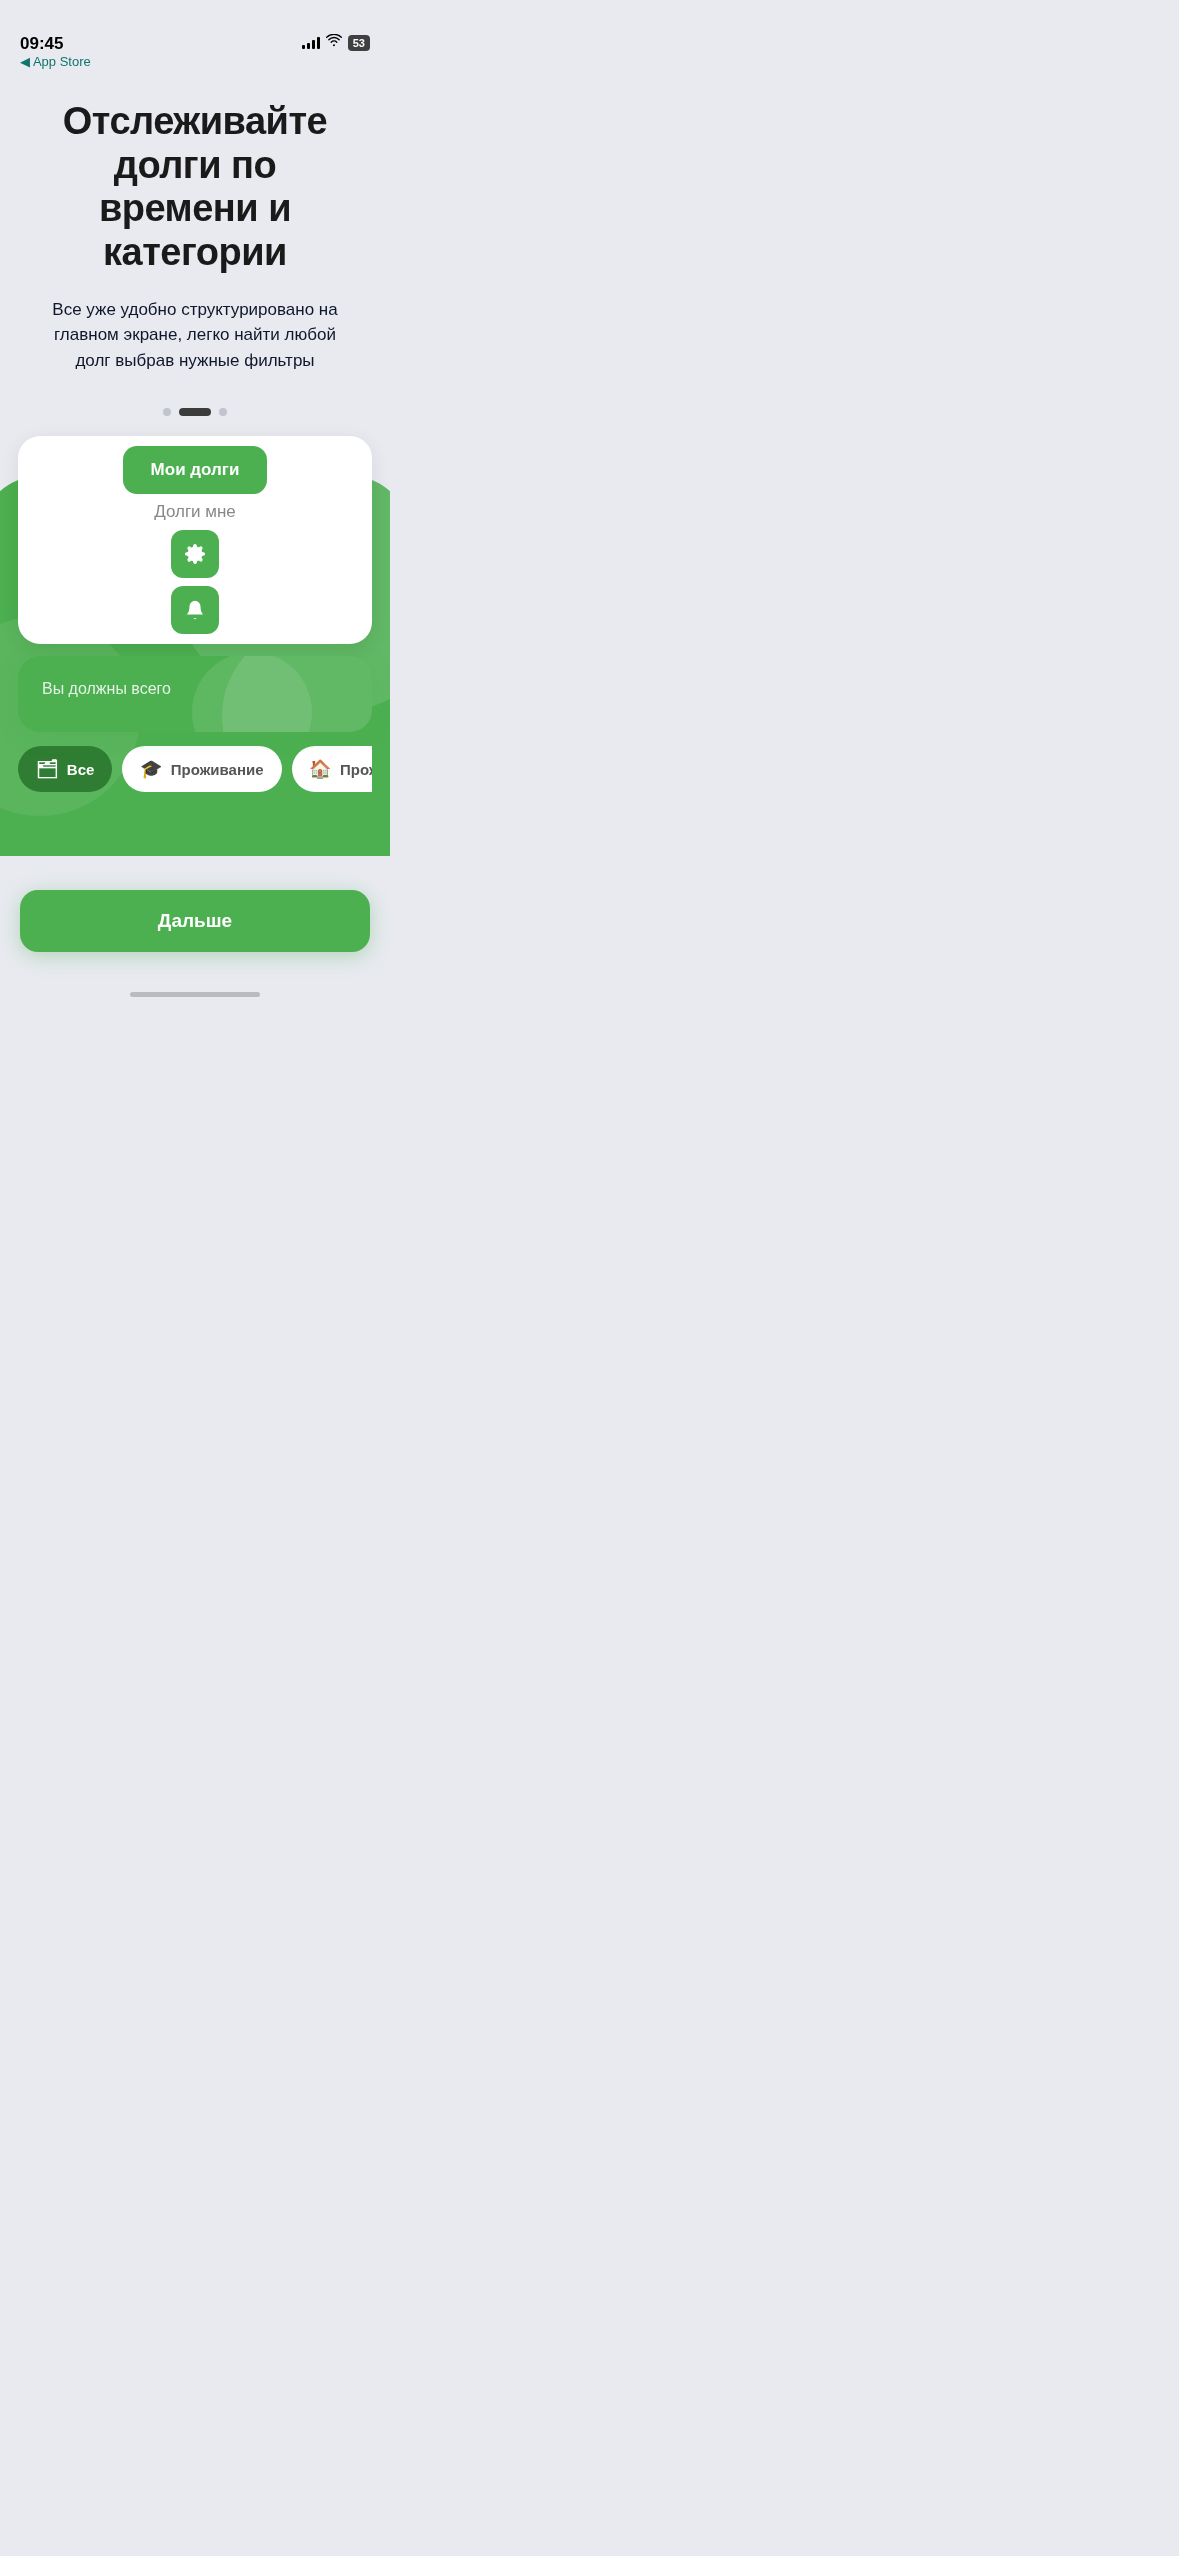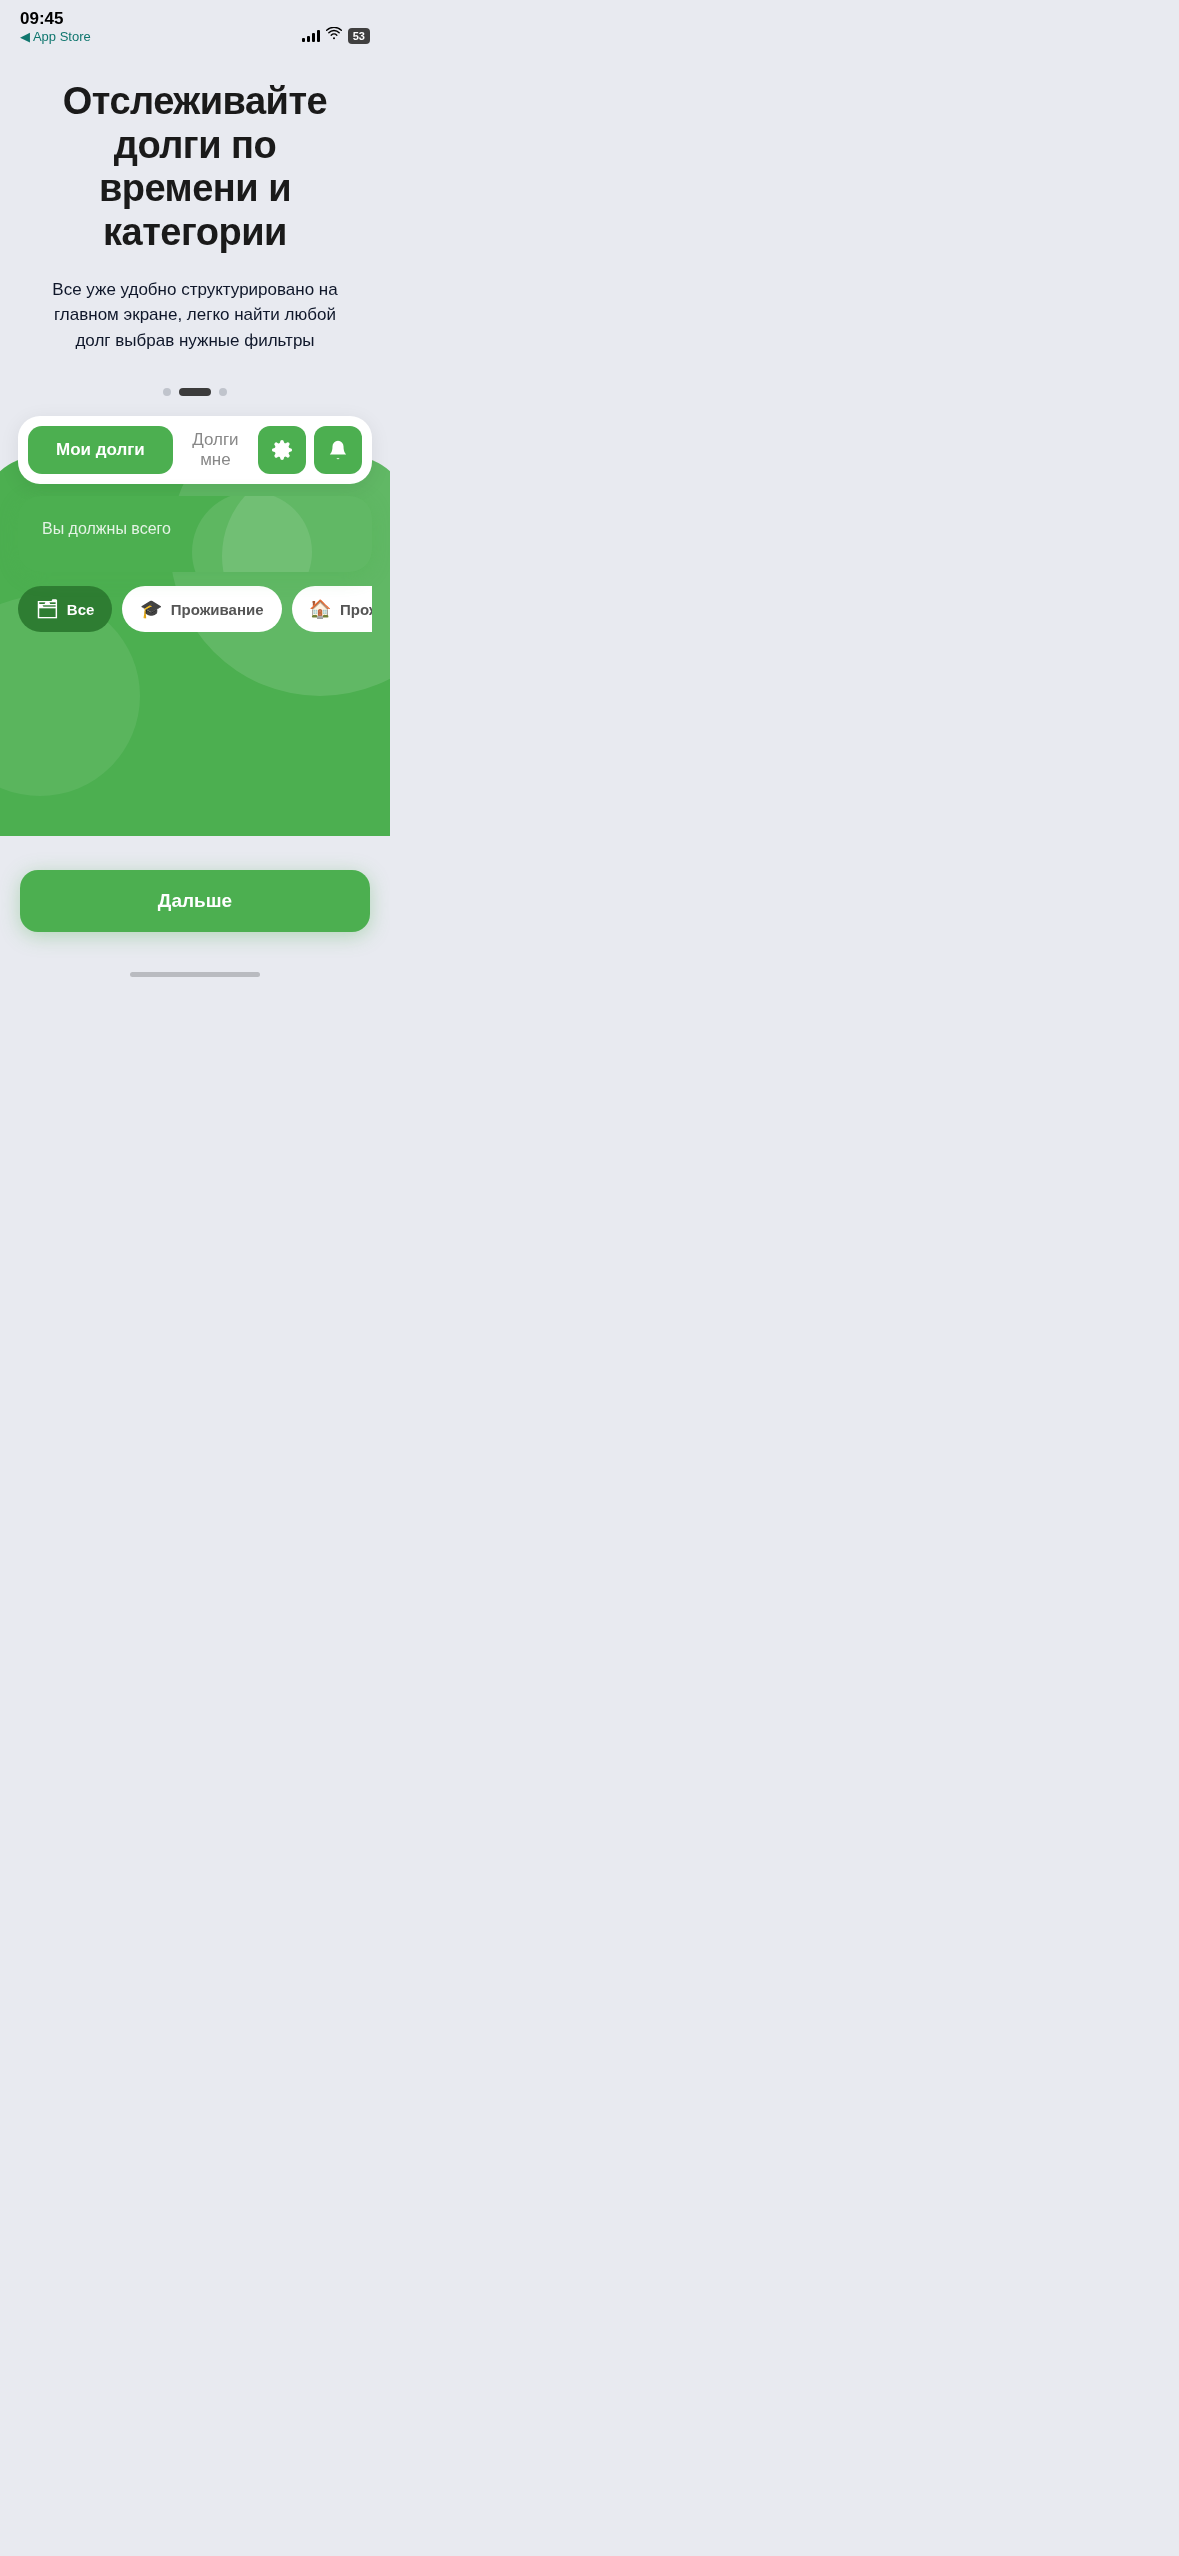--- a/index.html
+++ b/index.html
@@ -11,23 +11,24 @@
       background: #e8eaf0;
       font-family: -apple-system, 'SF Pro Display', 'Helvetica Neue', sans-serif;
       overflow-x: hidden;
       position: relative;
     }
 
     
     .status-bar {
       display: flex;
       justify-content: space-between;
-      align-items: flex-end;
+      align-items: flex-start;
       padding: 14px 20px 6px;
       height: 50px;
+      margin-top: 20px;
     }
 
     .status-left {
       display: flex;
       flex-direction: column;
       align-items: flex-start;
     }
 
     .status-time {
       font-size: 17px;
@@ -170,20 +171,21 @@
     
     .tab-card {
       background: #fff;
       border-radius: 22px;
       padding: 10px;
       display: flex;
       align-items: center;
       gap: 8px;
       margin-bottom: 12px;
       box-shadow: 0 4px 20px rgba(0,0,0,0.08);
+      flex-direction: column;
     }
 
     .tab-active {
       background: #4caf50;
       border-radius: 14px;
       padding: 14px 28px;
       color: #fff;
       font-size: 17px;
       font-weight: 600;
       flex: 0 0 auto;

